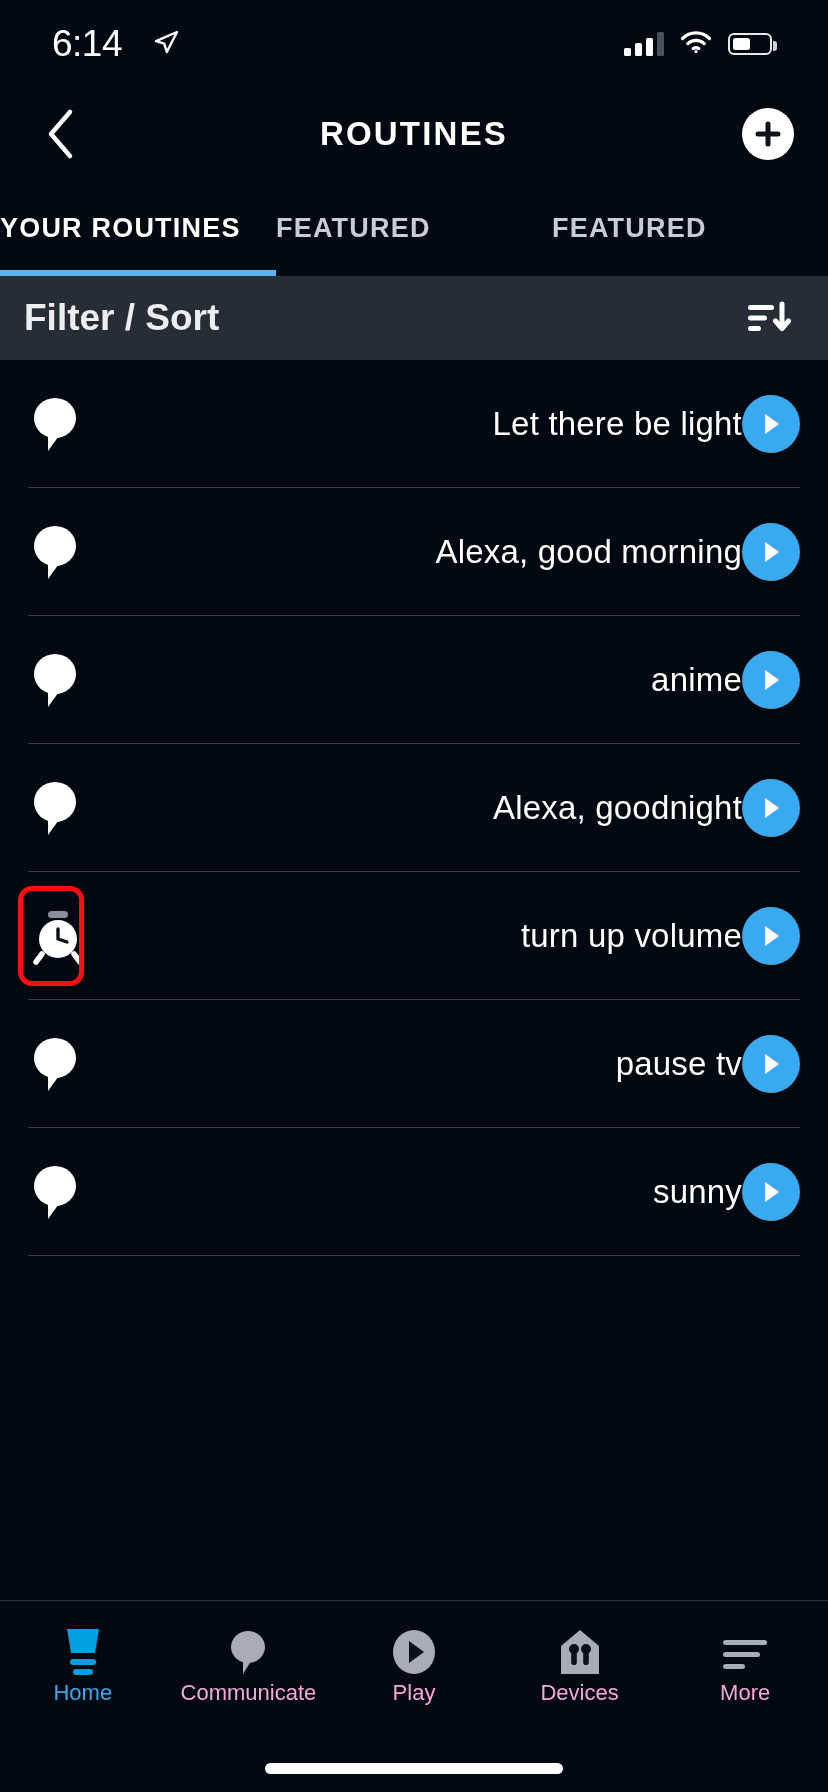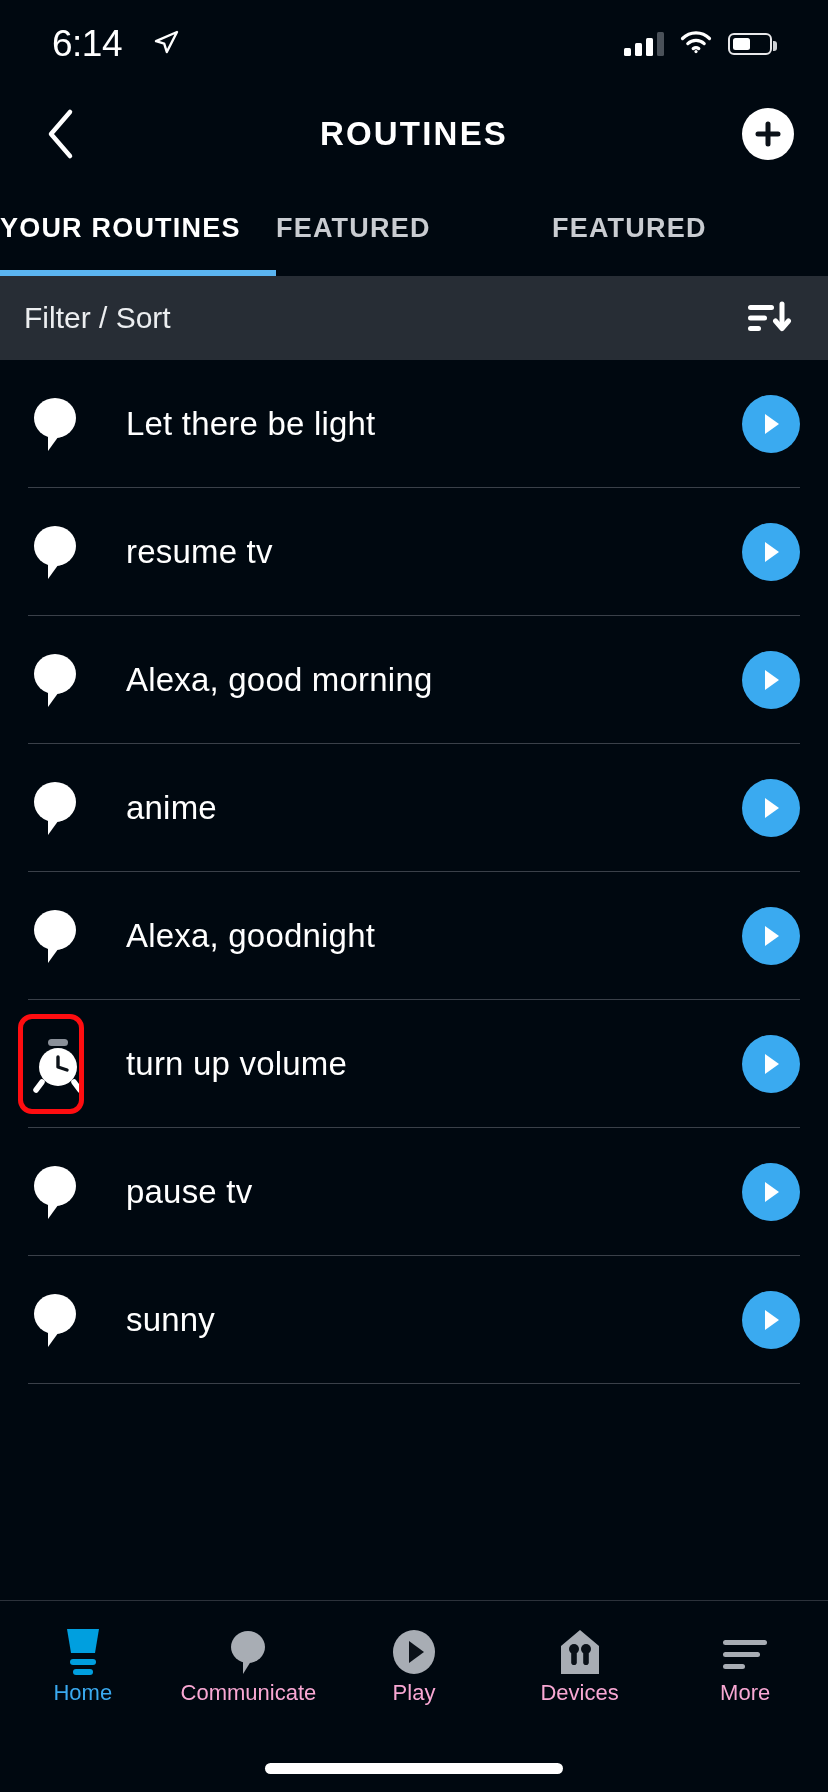--- a/index.html
+++ b/index.html
@@ -51,25 +51,25 @@
     color:#c9ccd1; font-size:27px; font-weight:700; letter-spacing:1.2px; }
   .tab.active { color:#fff; }
   .tab .underline { position:absolute; bottom:0; left:0; width:100%; height:6px; background:#5ab4f0; }
 
   
   .filterbar {
     position:absolute; top:276px; left:0; width:828px; height:84px;
     background:#272d35; display:flex; align-items:center; justify-content:space-between;
     padding:0 36px 0 24px;
   }
-  .filter-label { color:#eceef0; font-size:30px; }
+  .filter-label { color:#eceef0; font-size:37px;font-weight:bold; }
   .sort-icon { display:flex; align-items:center; }
 
   
-  .list { position:absolute; top:360px; left:0; width:828px; height:1048px; overflow:hidden; }
+  .list { position:absolute; top:360px; left:0; width:828px; height:1048px; overflow:hidden;text-align:right; }
   .row { position:relative; height:128px; display:flex; align-items:center; padding:0 0 0 28px; }
   .row-icon { width:60px; height:62px; display:flex; align-items:center; justify-content:center;
     flex:0 0 60px; }
   .row-label { flex:1; color:#fff; font-size:33px; padding-left:38px; letter-spacing:0.2px; }
   .row-play { margin-right:28px; width:58px; height:58px; border-radius:50%;
     background:#3aaaf0; display:flex; align-items:center; justify-content:center; flex:0 0 58px; }
   .row-sep { position:absolute; bottom:0; left:28px; width:772px; height:1px; background:#3a4049; }
 
   
   .hl-box { position:absolute; left:18px; top:14px; width:66px; height:100px;
@@ -179,35 +179,20 @@
         </div>
         <div class="row-sep"></div>
       </div>
       <div class="row">
         <div class="row-icon">
           <svg width="58" height="62" viewBox="0 0 58 62">
   <ellipse cx="26" cy="25" rx="21" ry="20" fill="#ffffff"></ellipse>
   <path d="M19 38 L19 58 L32 40 Z" fill="#ffffff"></path>
 </svg>
         </div>
-        <div class="row-label">resume tv</div>
-        <div class="row-play">
-          <svg width="26" height="28" viewBox="0 0 26 28">
-  <path d="M7 4 L21 14 L7 24 Z" fill="#ffffff"></path>
-</svg>
-        </div>
-        <div class="row-sep"></div>
-      </div>
-      <div class="row">
-        <div class="row-icon">
-          <svg width="58" height="62" viewBox="0 0 58 62">
-  <ellipse cx="26" cy="25" rx="21" ry="20" fill="#ffffff"></ellipse>
-  <path d="M19 38 L19 58 L32 40 Z" fill="#ffffff"></path>
-</svg>
-        </div>
         <div class="row-label">Alexa, good morning</div>
         <div class="row-play">
           <svg width="26" height="28" viewBox="0 0 26 28">
   <path d="M7 4 L21 14 L7 24 Z" fill="#ffffff"></path>
 </svg>
         </div>
         <div class="row-sep"></div>
       </div>
       <div class="row">
         <div class="row-icon">

